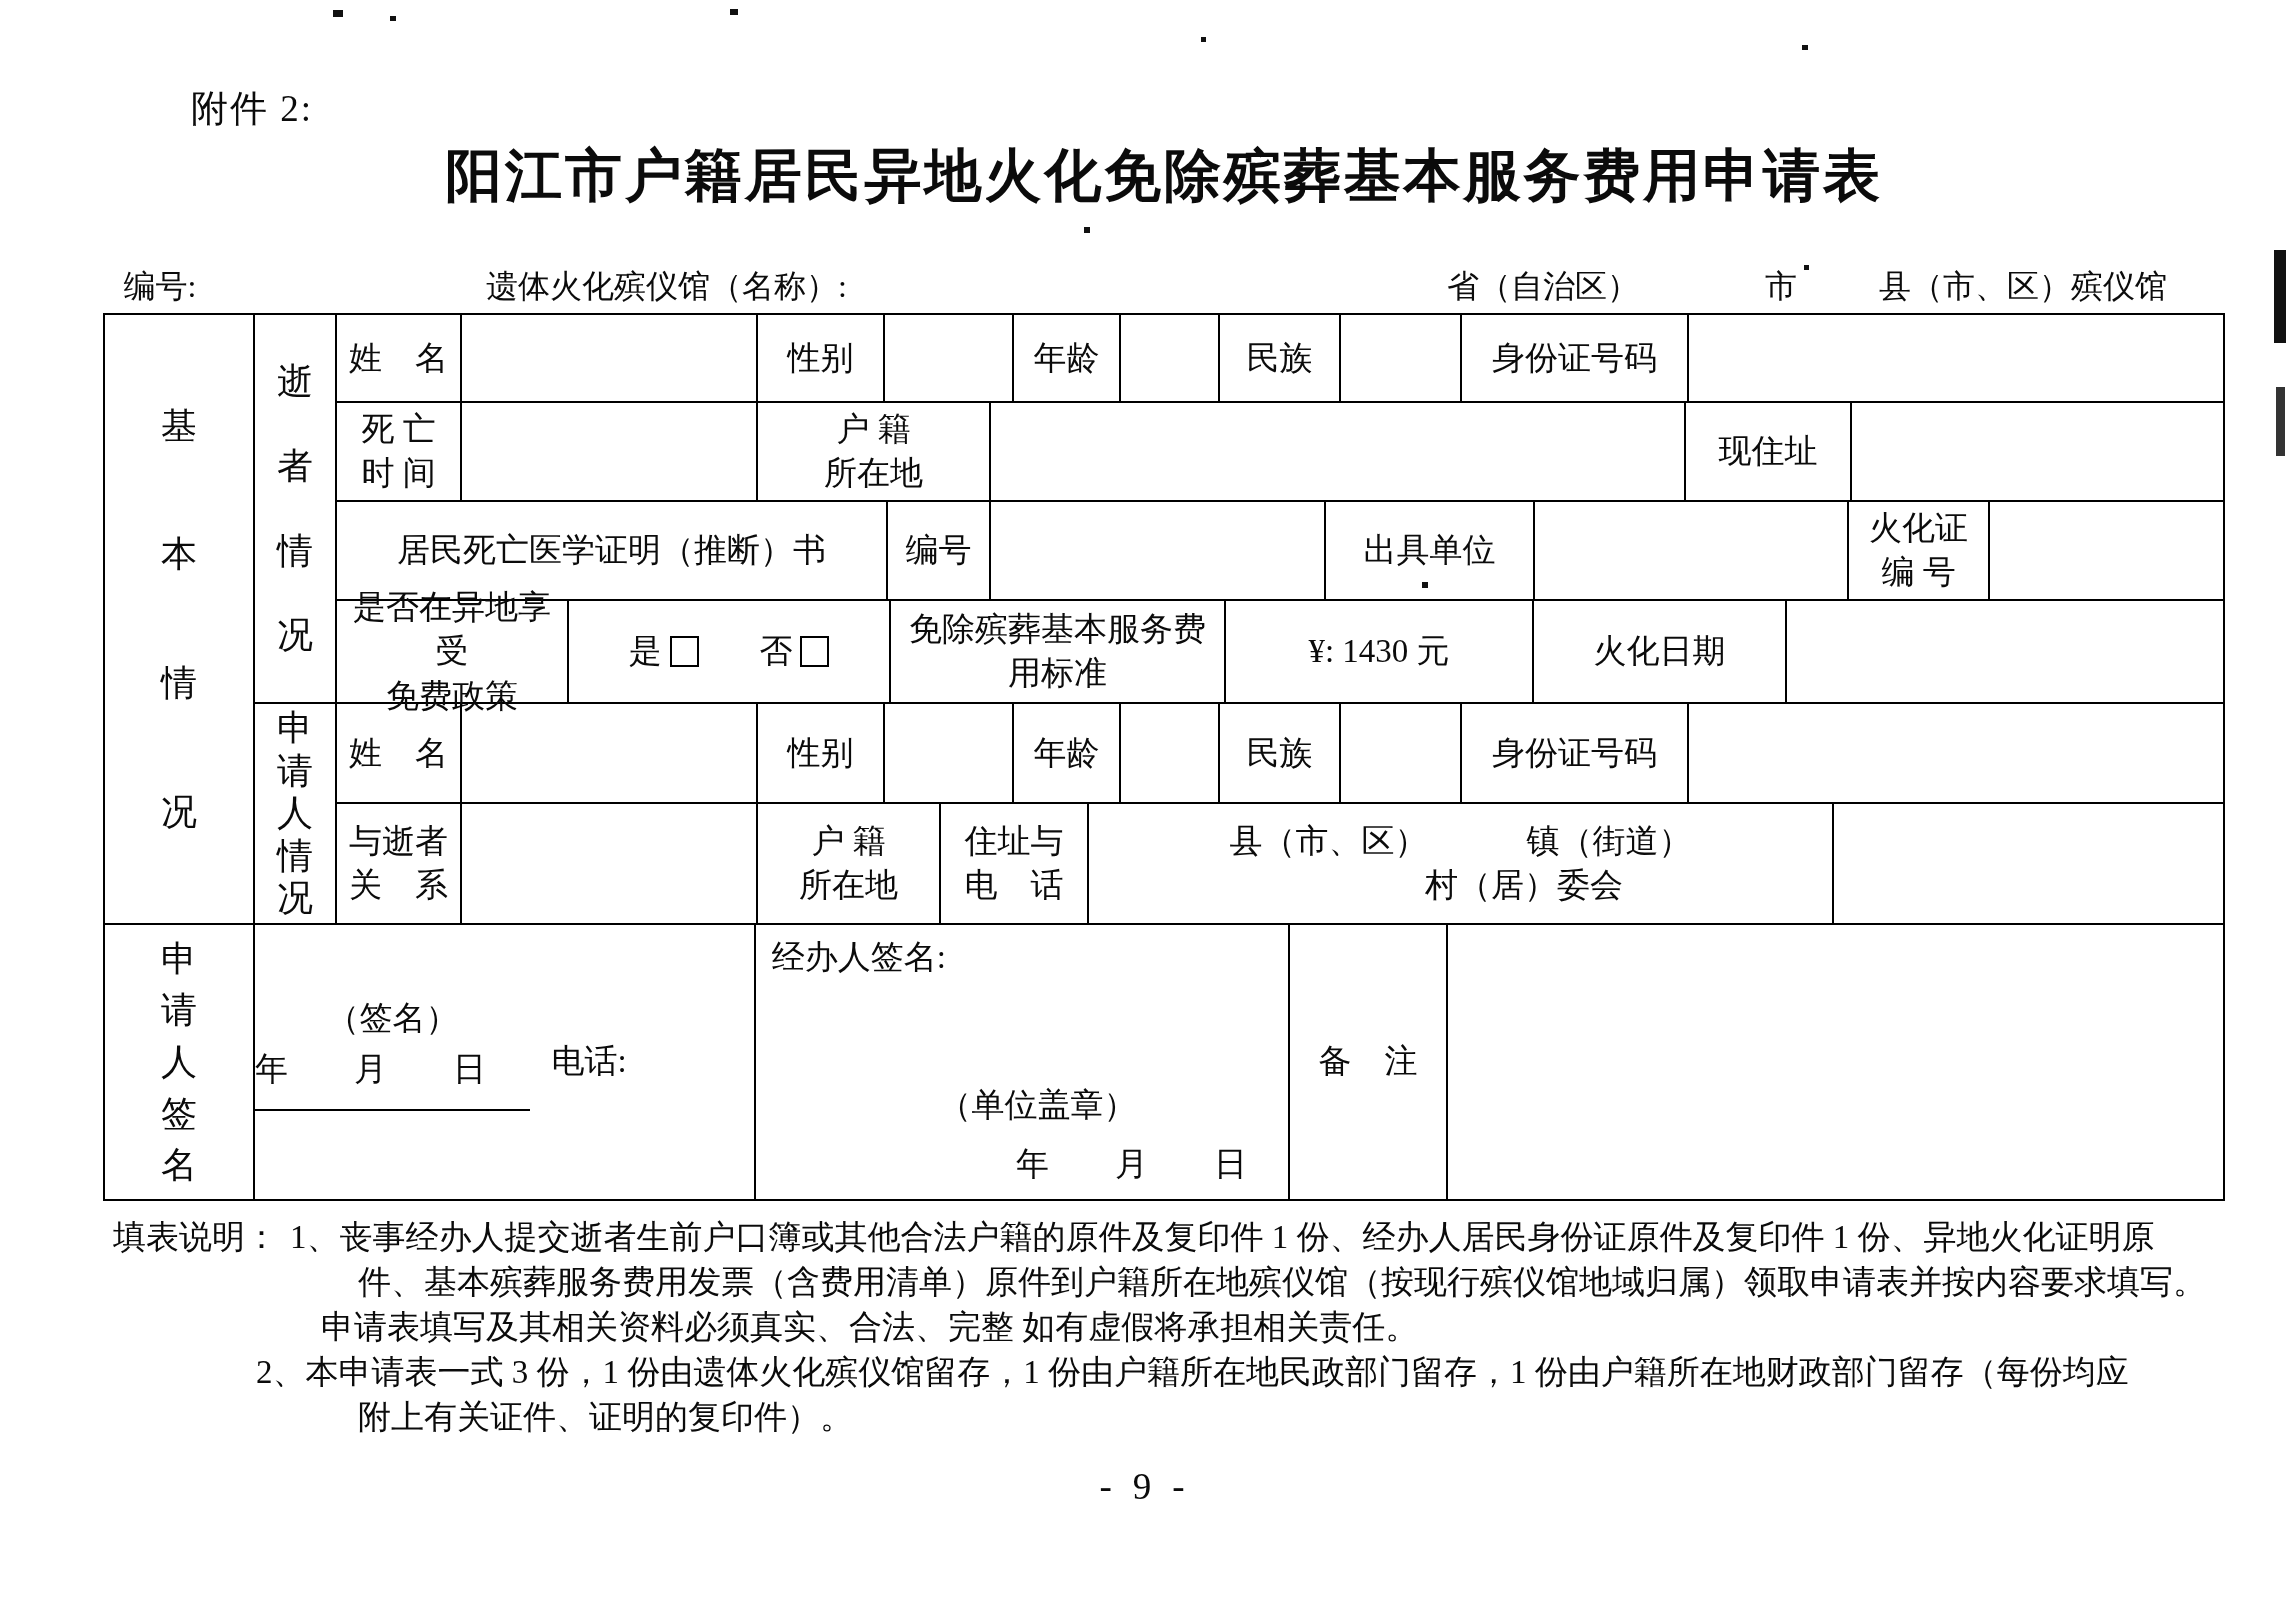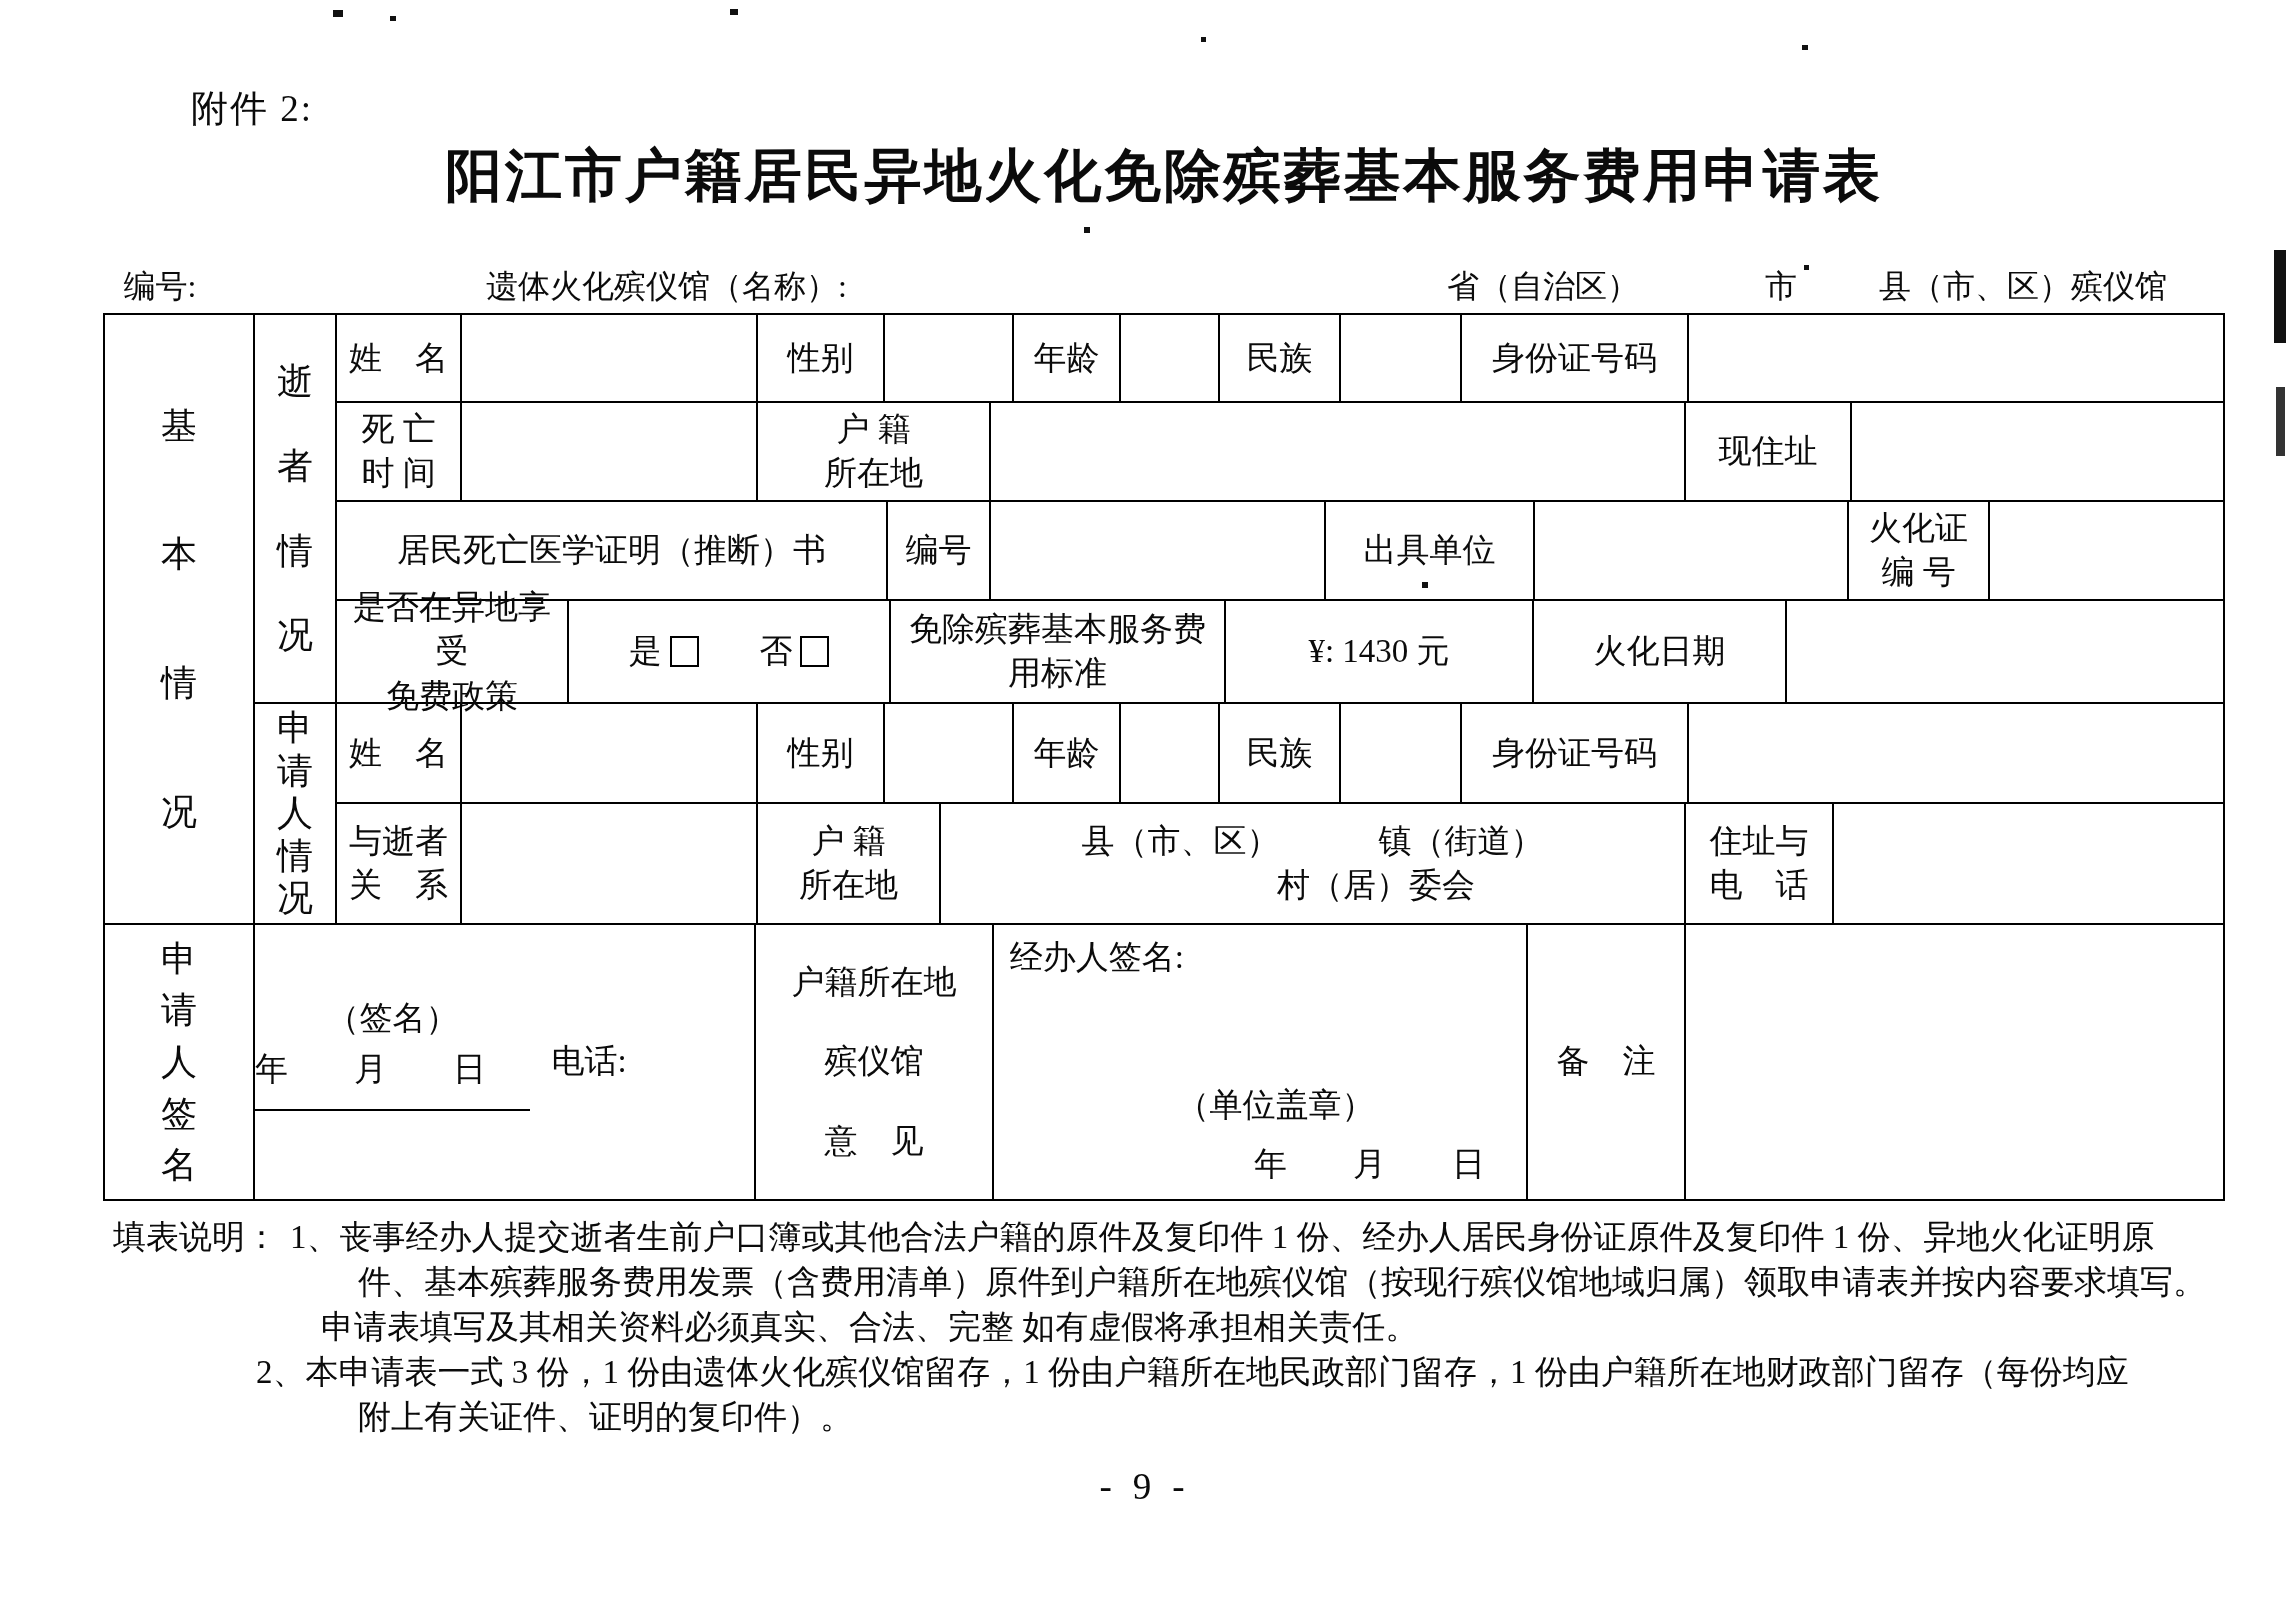--- a/index.html
+++ b/index.html
@@ -184,26 +184,26 @@
             <div class="cell" style="width:121px"></div>
             <div class="cell" style="width:227px">身份证号码</div>
             <div class="cell fill"></div>
           </div>
           <div class="row r6">
             <div class="cell" style="width:125px">与逝者
 关　系</div>
             <div class="cell" style="width:296px"></div>
             <div class="cell" style="width:183px">户 籍
 所在地</div>
+            <div class="cell" style="width:148px">住址与
+电　话</div>
             <div class="cell region-cell" style="width:745px">
               <div>县（市、区）　　　镇（街道）</div>
               <div class="region-l2">村（居）委会</div>
             </div>
-            <div class="cell" style="width:148px">住址与
-电　话</div>
             <div class="cell fill"></div>
           </div>
         </div>
       </div>
 
     </div>
   </div>
 
   <div class="sectionB">
     <div class="col-sign">
@@ -216,25 +216,20 @@
         </div>
     </div>
     <div class="sig-area">
       <div class="sig-top">
         <div class="sig-hint">（签名）</div>
         <div>年　　月　　日</div>
       </div>
       <div class="sig-phone">
         <span>电话:</span>
       </div>
-    </div>
-    <div class="col-opinion">
-      <span>户籍所在地</span>
-      <span>殡仪馆</span>
-      <span>意　见</span>
     </div>
     <div class="operator-cell">
       <div class="operator-top">经办人签名:</div>
       <div class="operator-spacer"></div>
       <div class="operator-seal">（单位盖章）</div>
       <div class="operator-date">年　　月　　日</div>
     </div>
     <div class="col-remark">
       <span>备　注</span>
     </div>

